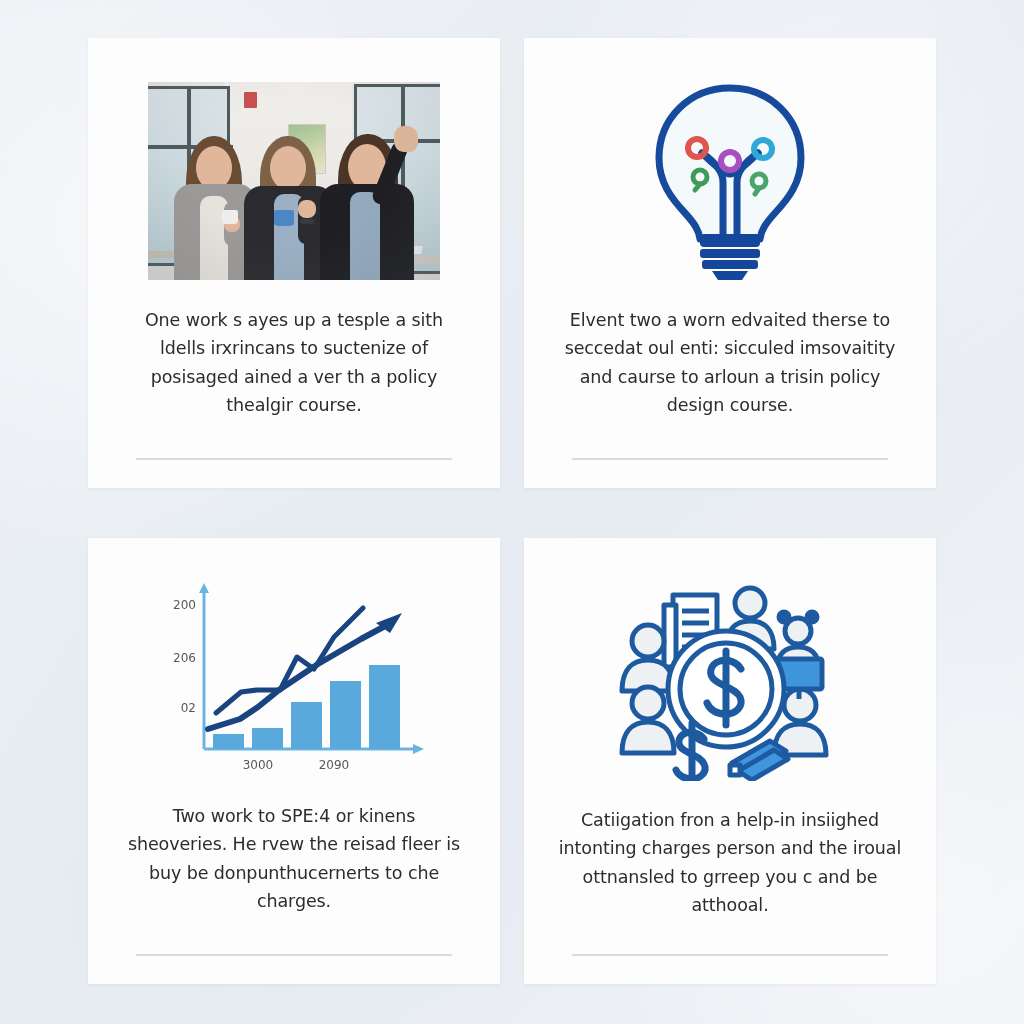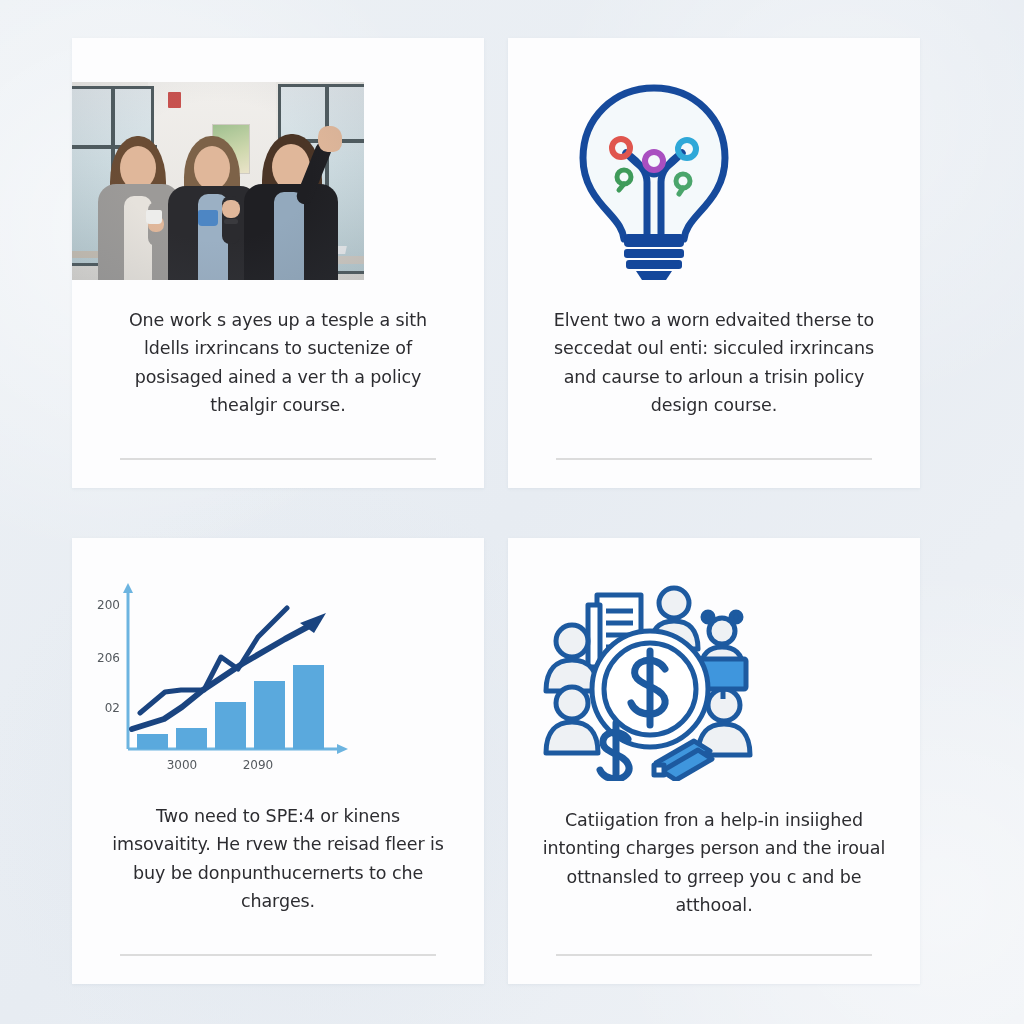--- a/index.html
+++ b/index.html
@@ -22,21 +22,21 @@
       radial-gradient(circle at 12% 22%, rgba(255,255,255,0.55) 0%, rgba(255,255,255,0) 28%),
       radial-gradient(circle at 82% 12%, rgba(255,255,255,0.40) 0%, rgba(255,255,255,0) 24%),
       radial-gradient(circle at 30% 78%, rgba(222,229,237,0.55) 0%, rgba(255,255,255,0) 30%),
       radial-gradient(circle at 92% 88%, rgba(255,255,255,0.45) 0%, rgba(255,255,255,0) 26%),
       linear-gradient(135deg, #edf1f5 0%, #e7ecf2 50%, #eff2f6 100%);
     pointer-events: none;
   }
 
   .grid {
     position: absolute;
-    left: 72px;
+    left: 88px;
     top: 38px;
     width: 848px;
     height: 946px;
     display: grid;
     grid-template-columns: 412px 412px;
     grid-template-rows: 450px 446px;
     column-gap: 24px;
     row-gap: 50px;
   }
 
@@ -46,21 +46,21 @@
     box-shadow: 0 1px 3px rgba(120,135,155,0.10);
     display: flex;
     flex-direction: column;
     align-items: center;
     overflow: hidden;
   }
 
   .media {
     width: 100%;
     display: flex;
-    justify-content: flex-start;
+    justify-content: center;
     align-items: center;
   }
 
   .photo-frame {
     width: 292px;
     height: 198px;
     margin-top: 44px;
     overflow: hidden;
     position: relative;
     background: #c9cfd4;
@@ -309,21 +309,21 @@
           <circle cx="114" cy="99" r="7" fill="none" stroke="#4aa56b" stroke-width="5"></circle>
           <path d="M114 106 L110 112" stroke="#4aa56b" stroke-width="5" stroke-linecap="round"></path>
 
           <rect x="55" y="152" width="60" height="13" rx="4" fill="#14479b"></rect>
           <rect x="55" y="167" width="60" height="9" rx="3" fill="#14479b"></rect>
           <rect x="57" y="178" width="56" height="9" rx="3" fill="#14479b"></rect>
           <path d="M67 189 L103 189 L97 198 L73 198 Z" fill="#14479b"></path>
         </svg>
       </div>
     </div>
-    <div class="caption">Elvent two a worn edvaited therse to seccedat oul enti: sicculed irxrincans and caurse to arloun a trisin policy design course.</div>
+    <div class="caption">Elvent two a worn edvaited therse to seccedat oul enti: sicculed imsovaitity and caurse to arloun a trisin policy design course.</div>
     <div class="card-bottom">
       <div class="divider"></div>
     </div>
   </div>
 
   <div class="card card-3">
     <div class="media">
       <div class="chart-box">
         <svg width="280" height="200" viewBox="0 0 280 200">
 
@@ -345,21 +345,21 @@
           <rect x="176" y="104" width="31" height="68" fill="#5aa9dd"></rect>
           <rect x="215" y="88" width="31" height="84" fill="#5aa9dd"></rect>
 
           <polyline points="62,136 87,115 103,113 126,113 143,80 160,92 180,60 209,31" fill="none" stroke="#1a4480" stroke-width="5" stroke-linejoin="round" stroke-linecap="round"></polyline>
 
           <polyline points="54,152 86,142 104,130 125,113 164,87 207,62 233,48" fill="none" stroke="#1a4480" stroke-width="6" stroke-linejoin="round" stroke-linecap="round"></polyline>
           <polygon points="248,36 222,46 236,56" fill="#1a4480"></polygon>
         </svg>
       </div>
     </div>
-    <div class="caption">Two need to SPE:4 or kinens imsovaitity. He rvew the reisad fleer is buy be donpunthucernerts to che charges.</div>
+    <div class="caption">Two work to SPE:4 or kinens sheoveries. He rvew the reisad fleer is buy be donpunthucernerts to che charges.</div>
     <div class="card-bottom">
       <div class="divider"></div>
     </div>
   </div>
 
   <div class="card card-4">
     <div class="media">
       <div class="icon-box">
         <svg width="240" height="200" viewBox="0 0 240 200">
           <g fill="none" stroke="#1d5aa0" stroke-width="5" stroke-linejoin="round">

